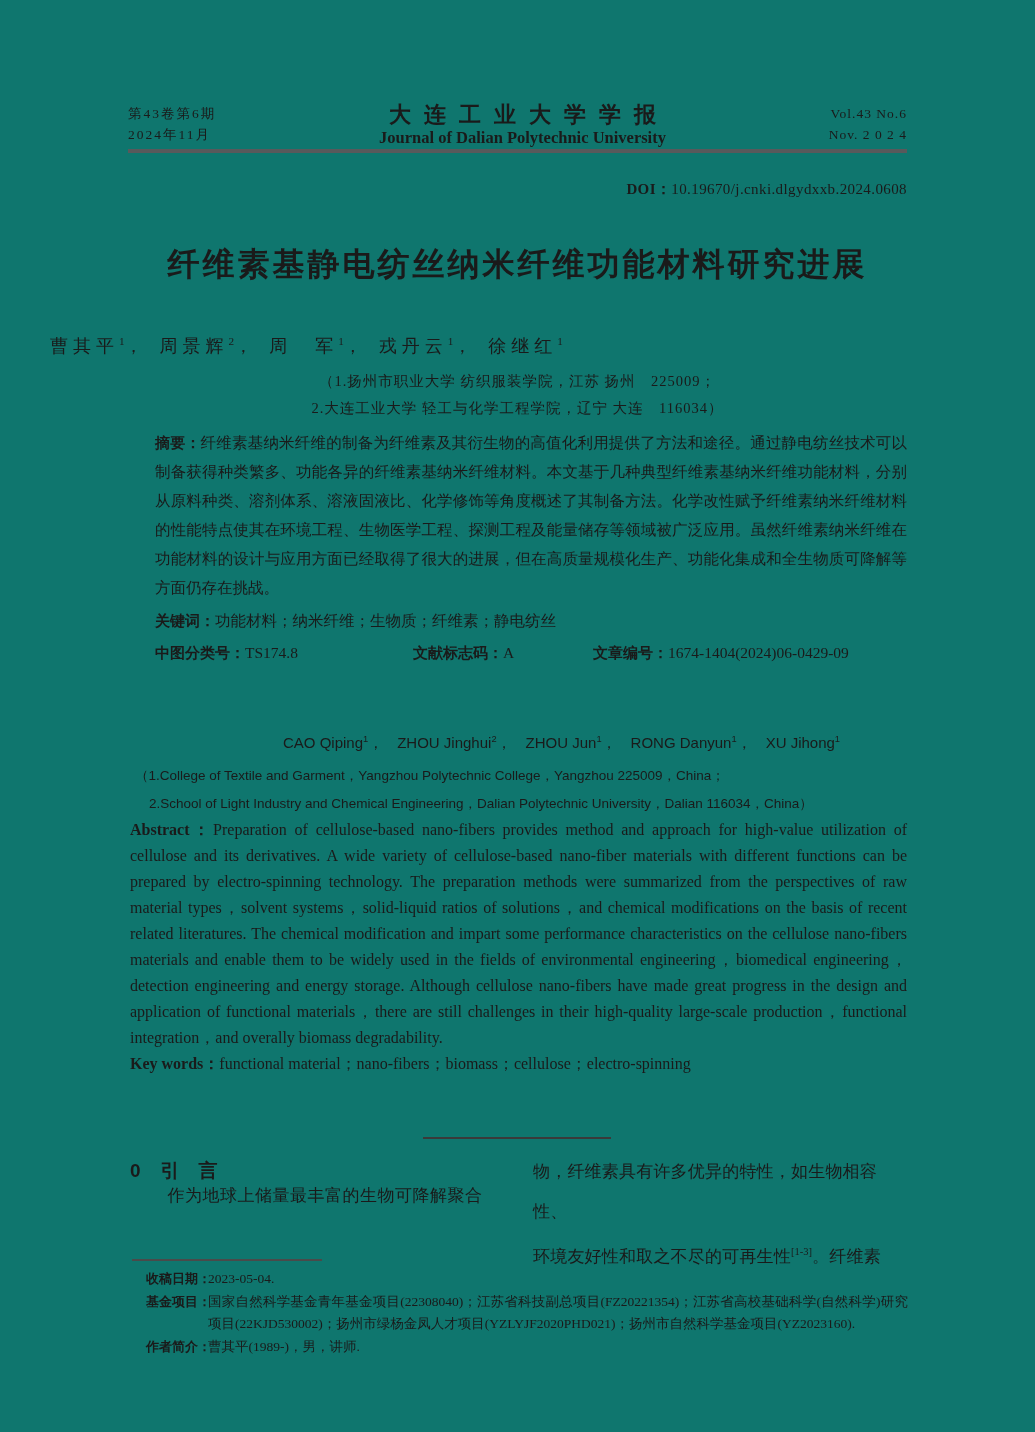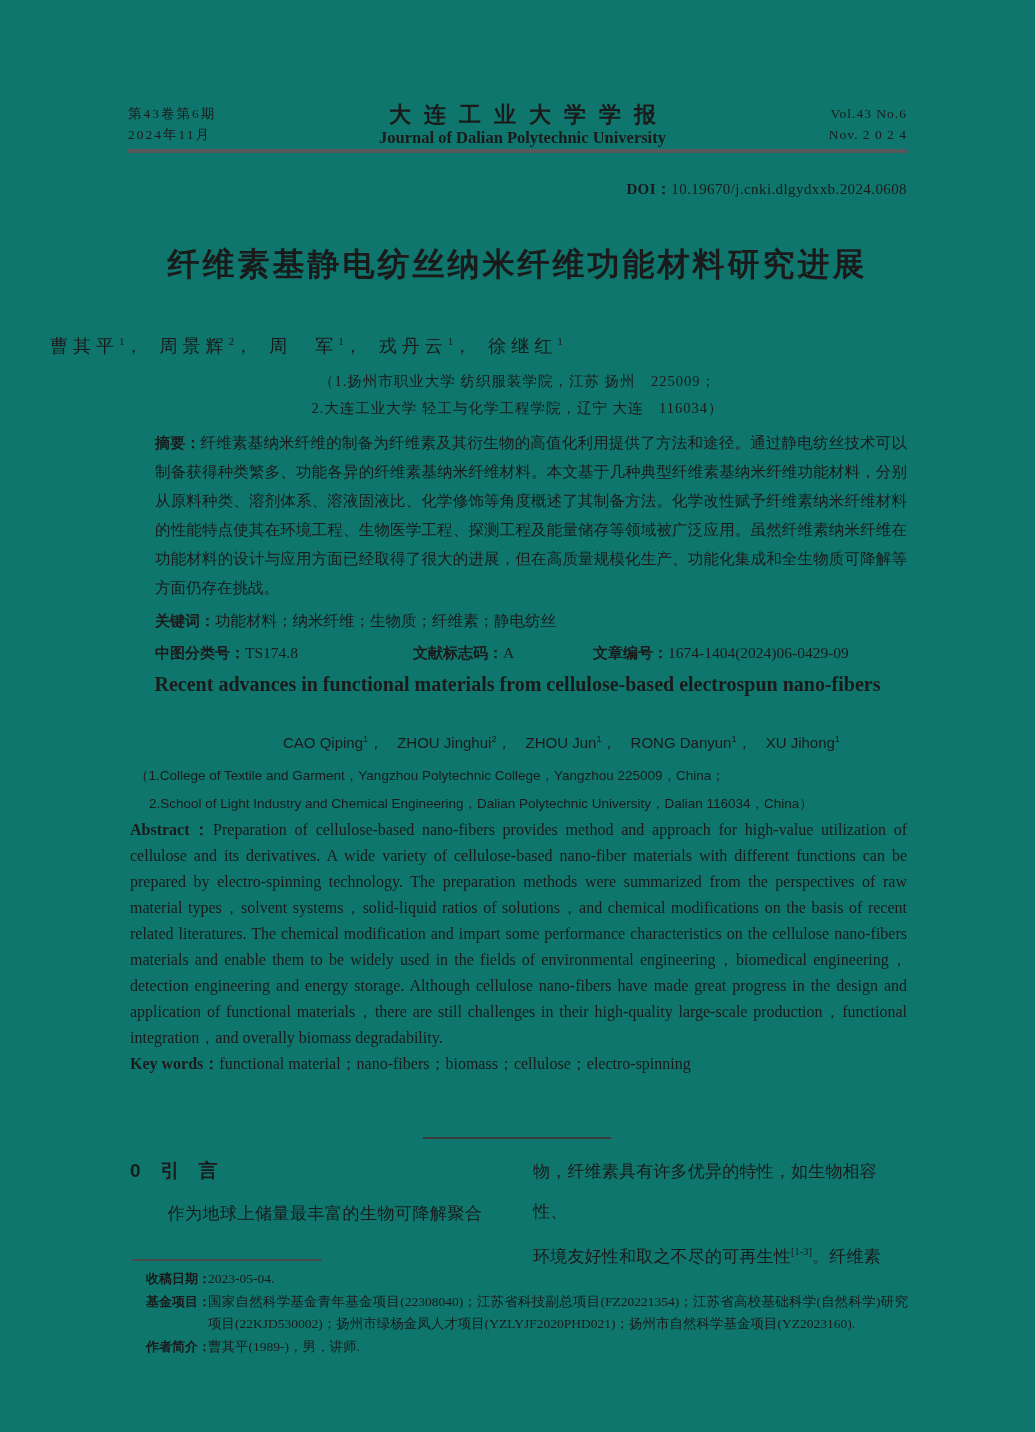--- a/index.html
+++ b/index.html
@@ -46,21 +46,21 @@
   
   .abstract-en { position: absolute; top: 817px; left: 130px; width: 777px; font-size: 16px; line-height: 26px; text-align: justify; }
   .abstract-en .lbl, .kw-en .lbl { font-weight: bold; }
   .kw-en { margin-top: 0; text-align: left; }
 
   
   .section-divider { position: absolute; top: 1137px; left: 423px; width: 188px; height: 2px; background: #3a3a3a; }
   .intro-left { position: absolute; top: 1158px; left: 130px; width: 378px; }
   .intro-heading { font-size: 19px; font-weight: bold; font-family: "Liberation Sans", "DejaVu Sans", sans-serif; }
   .intro-heading .num { margin-right: 20px; }
-  .intro-left .para { margin-top: 18px; font-size: 17px; text-indent: 2.2em; letter-spacing: 0.5px; }
+  .intro-left .para { font-size: 17px; text-indent: 2.2em; letter-spacing: 0.5px; }
   .intro-right { position: absolute; top: 1152px; left: 533px; width: 376px; font-size: 17px; line-height: 40px; letter-spacing: 0.2px; }
 
   
   .footnote-rule { position: absolute; top: 1259px; left: 132px; width: 190px; height: 2px; background: #4a4a4a; }
   .page-footer { position: absolute; top: 1268px; left: 146px; width: 762px; font-size: 13.5px; line-height: 22.5px; }
   .footer-entry { position: relative; padding-left: 62px; text-align: justify; }
   .footer-entry .lbl { position: absolute; left: 0; top: 0; font-weight: bold; font-family: "Liberation Sans", "DejaVu Sans", sans-serif; font-size: 13px; }
 </style>
 </head>
 <body>
@@ -101,21 +101,20 @@
   <div class="abstract-zh">
     <div><span class="lbl">摘要：</span><span>纤维素基纳米纤维的制备为纤维素及其衍生物的高值化利用提供了方法和途径。通过静电纺丝技术可以制备获得种类繁多、功能各异的纤维素基纳米纤维材料。本文基于几种典型纤维素基纳米纤维功能材料，分别从原料种类、溶剂体系、溶液固液比、化学修饰等角度概述了其制备方法。化学改性赋予纤维素纳米纤维材料的性能特点使其在环境工程、生物医学工程、探测工程及能量储存等领域被广泛应用。虽然纤维素纳米纤维在功能材料的设计与应用方面已经取得了很大的进展，但在高质量规模化生产、功能化集成和全生物质可降解等方面仍存在挑战。</span></div>
     <div class="kw-zh"><span class="lbl">关键词：</span><span>功能材料；纳米纤维；生物质；纤维素；静电纺丝</span></div>
     <div class="clc-row">
       <span class="seg1"><span class="lbl">中图分类号：</span><span>TS174.8</span></span>
       <span class="seg2"><span class="lbl">文献标志码：</span><span>A</span></span>
       <span class="seg3"><span class="lbl">文章编号：</span><span>1674-1404(2024)06-0429-09</span></span>
     </div>
   </div>
 
-  <h2 class="title-en">Recent advances in functional materials from cellulose-based electrospun nano-fibers</h2>
 
   <div class="authors-en">
     <span class="author"><span>CAO Qiping</span><sup>1</sup><span>，</span></span><span class="author"><span>ZHOU Jinghui</span><sup>2</sup><span>，</span></span><span class="author"><span>ZHOU Jun</span><sup>1</sup><span>，</span></span><span class="author"><span>RONG Danyun</span><sup>1</sup><span>，</span></span><span class="author"><span>XU Jihong</span><sup>1</sup></span>
   </div>
 
   <div class="affil-en">
     <div>（1.College of Textile and Garment，Yangzhou Polytechnic College，Yangzhou 225009，China；</div>
     <div class="l2">2.School of Light Industry and Chemical Engineering，Dalian Polytechnic University，Dalian 116034，China）</div>
   </div>
 

